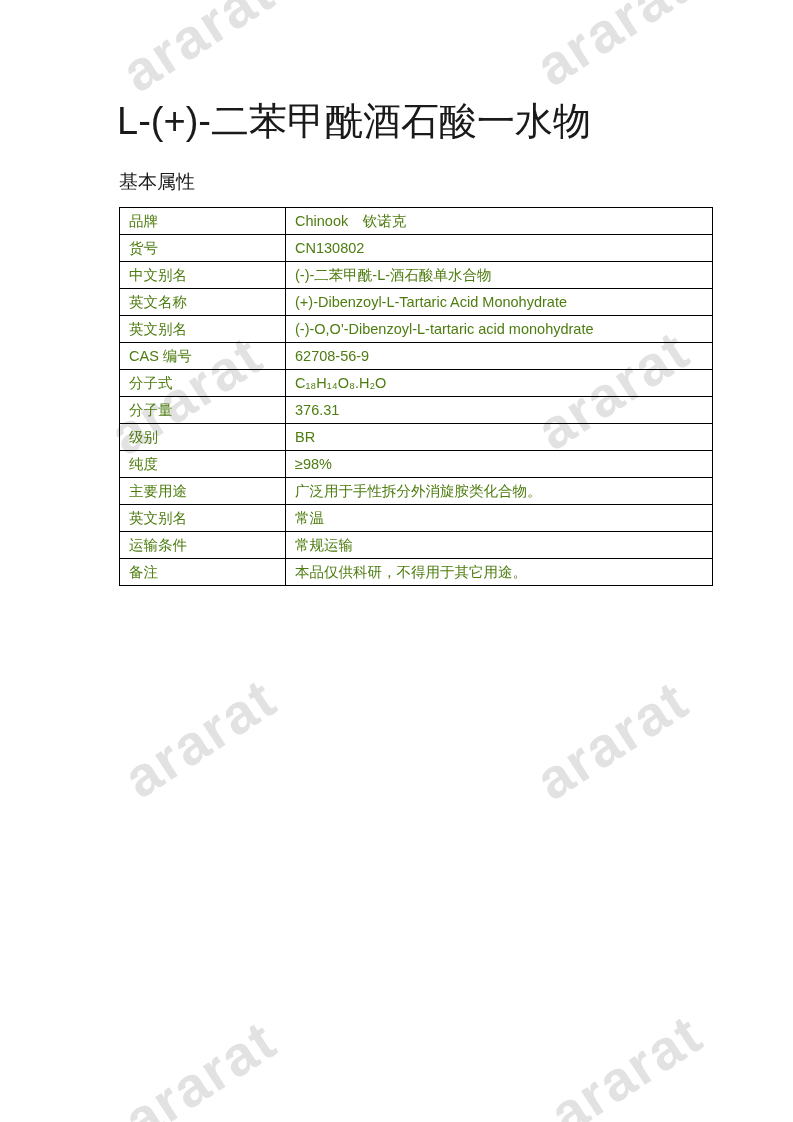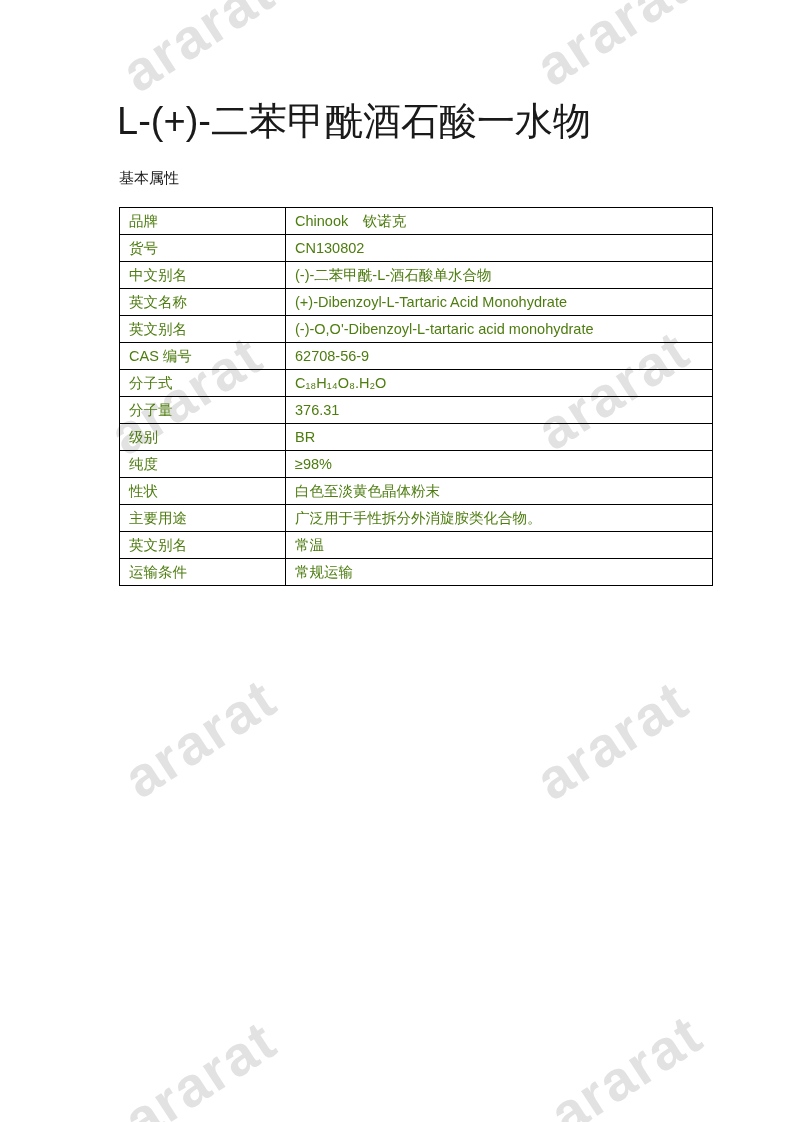--- a/index.html
+++ b/index.html
@@ -55,21 +55,21 @@
     line-height: 1.25;
     font-weight: 500;
     color: #1a1a1a;
     letter-spacing: 0px;
     white-space: nowrap;
   }
   .section-heading {
     position: absolute;
     left: 119px;
     top: 169px;
-    font-size: 15px;
+    font-size: 19px;
     color: #1a1a1a;
   }
   table.props {
     position: absolute;
     left: 119px;
     top: 207px;
     width: 557px;
     border-collapse: collapse;
     table-layout: fixed;
     background: transparent;
@@ -143,32 +143,32 @@
           </tr>
           <tr>
             <td class="label-cell">级别</td>
             <td class="value-cell">BR</td>
           </tr>
           <tr>
             <td class="label-cell">纯度</td>
             <td class="value-cell">≥98%</td>
           </tr>
           <tr>
-            <td class="label-cell">性状</td>
-            <td class="value-cell">白色至淡黄色晶体粉末</td>
-          </tr>
-          <tr>
             <td class="label-cell">主要用途</td>
             <td class="value-cell">广泛用于手性拆分外消旋胺类化合物。</td>
           </tr>
           <tr>
             <td class="label-cell">英文别名</td>
             <td class="value-cell">常温</td>
           </tr>
           <tr>
             <td class="label-cell">运输条件</td>
             <td class="value-cell">常规运输</td>
           </tr>
+          <tr>
+            <td class="label-cell">备注</td>
+            <td class="value-cell">本品仅供科研，不得用于其它用途。</td>
+          </tr>
         </tbody>
     </table>
   </div>
 
 </div>
 
 </body></html>

